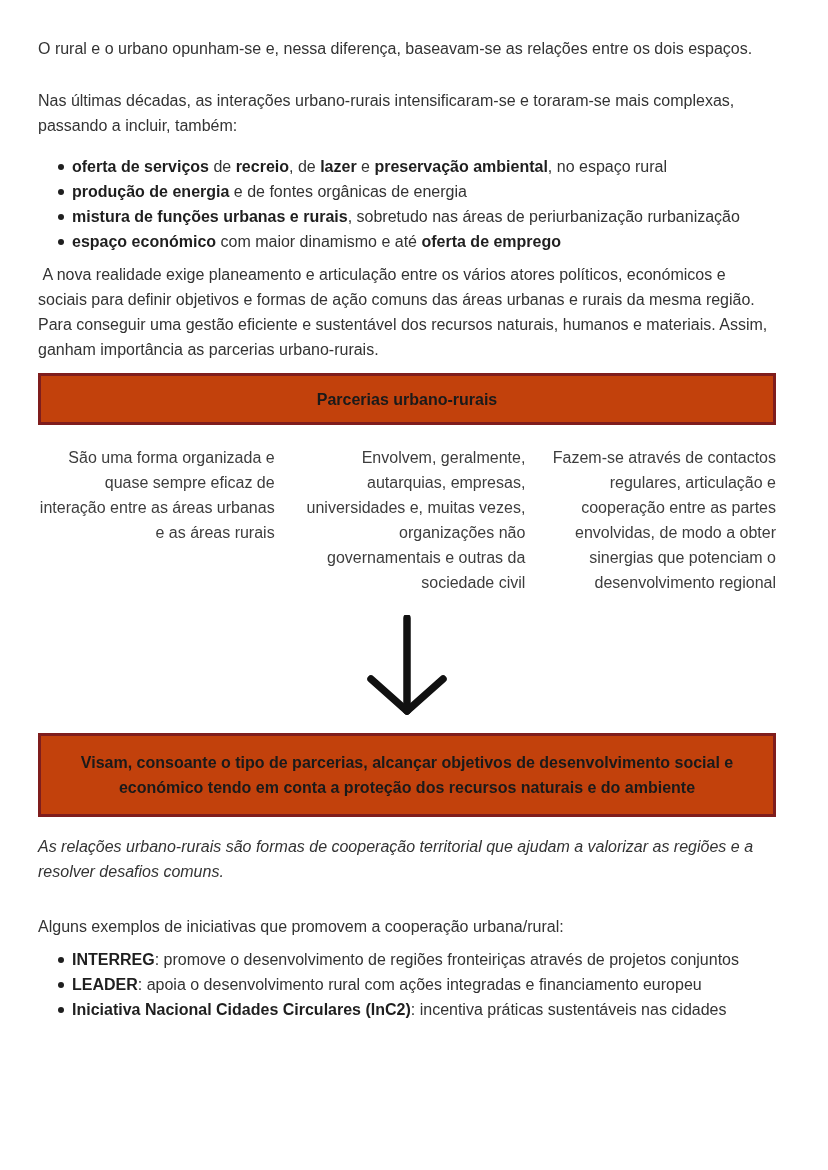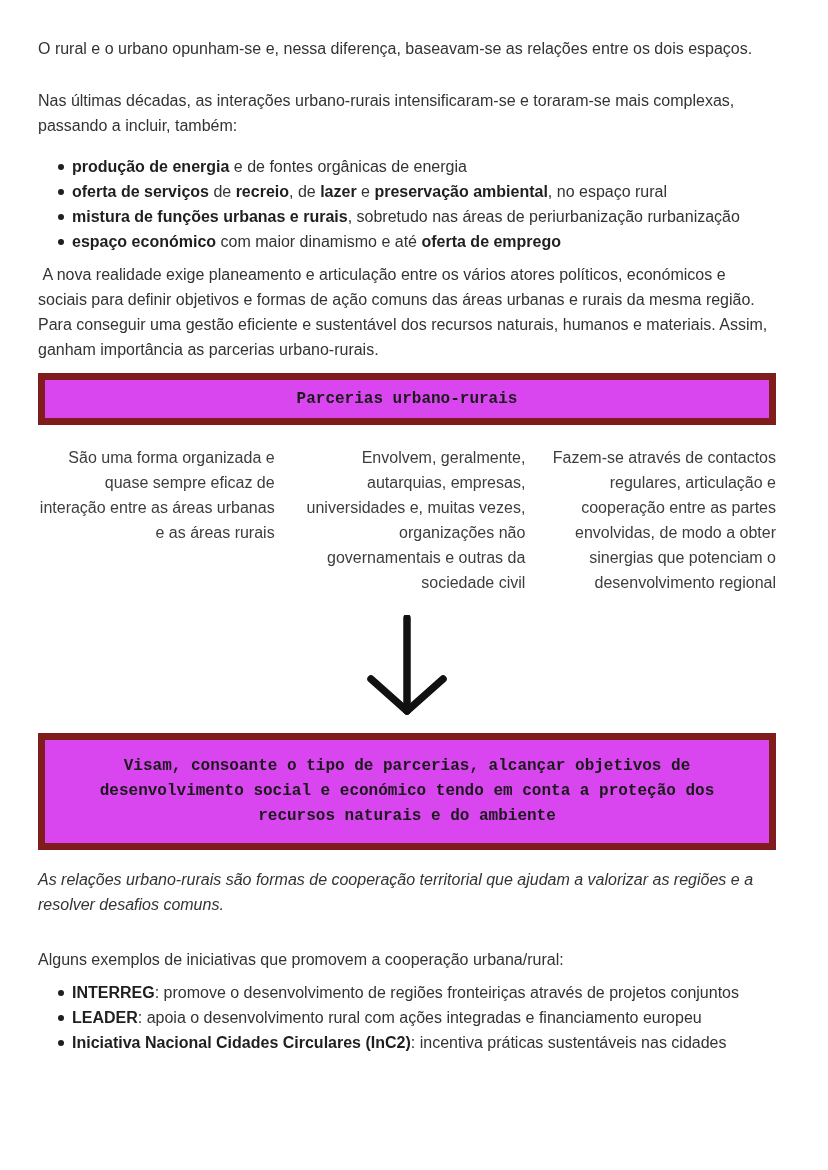--- a/index.html
+++ b/index.html
@@ -30,23 +30,22 @@
   ul.doc-list li { position: relative; padding-left: 34px; }
   ul.doc-list li .dot {
     position: absolute; left: 20px; top: 10px;
     width: 6px; height: 6px; border-radius: 50%;
     background: #1f1f1f;
   }
   li.justify { text-align: justify; }
 
   .box {
     box-sizing: border-box;
-    border: 7px solid #7f1d1d;
-    background: #d946ef;
-    font-family: Liberation Mono, monospace;
+    border: 3px solid #7f1d1d;
+    background: #c2410c;
   }
   .title-box {
     height: 52px;
     display: flex; align-items: center; justify-content: center;
     font-weight: 700; color: #1a1a1a;
     margin-bottom: 20px;
   }
   .columns {
     display: grid;
     grid-template-columns: 1fr 1fr 1fr;
@@ -72,25 +71,25 @@
 
 <div class="page">
 
   <p class="p1">O rural e o urbano opunham-se e, nessa diferença, baseavam-se as relações entre os dois espaços.</p>
 
   <p class="p2">Nas últimas décadas, as interações urbano-rurais intensificaram-se e toraram-se mais complexas, passando a incluir, também:</p>
 
   <ul class="doc-list list1">
     <li>
       <span class="dot"></span>
-      <span><b>produção de energia</b><span> e de fontes orgânicas de energia</span></span>
+      <span><b>oferta de serviços</b><span> de </span><b>recreio</b><span>, de </span><b>lazer</b><span> e </span><b>preservação ambiental</b><span>, no espaço rural</span></span>
     </li>
     <li>
       <span class="dot"></span>
-      <span><b>oferta de serviços</b><span> de </span><b>recreio</b><span>, de </span><b>lazer</b><span> e </span><b>preservação ambiental</b><span>, no espaço rural</span></span>
+      <span><b>produção de energia</b><span> e de fontes orgânicas de energia</span></span>
     </li>
     <li class="justify">
       <span class="dot"></span>
       <span><b>mistura de funções urbanas e rurais</b><span>, sobretudo nas áreas de periurbanização rurbanização</span></span>
     </li>
     <li>
       <span class="dot"></span>
       <span><b>espaço económico</b><span> com maior dinamismo e até </span><b>oferta de emprego</b></span>
     </li>
   </ul>

